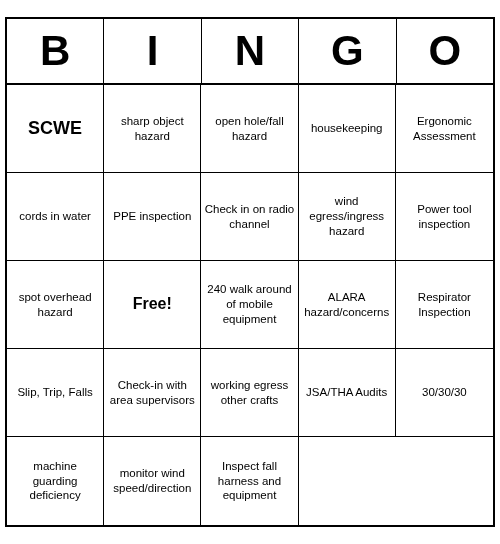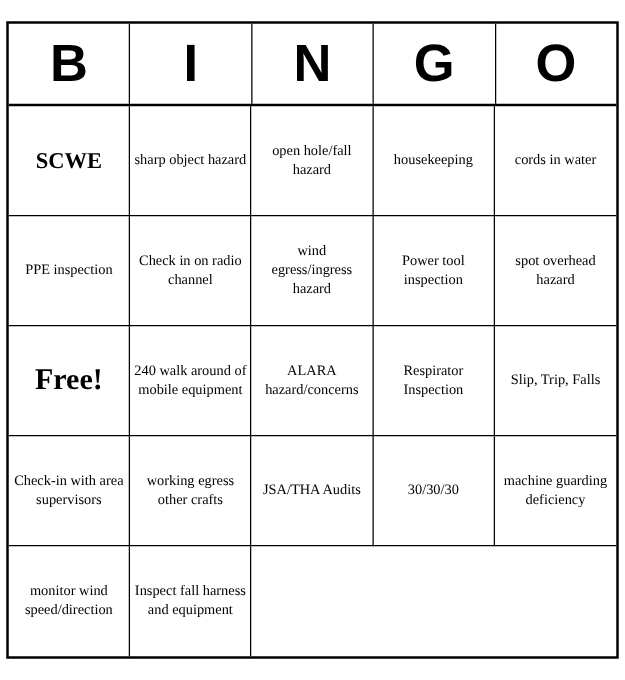--- a/index.html
+++ b/index.html
@@ -40,49 +40,49 @@
       border-right: 1px solid #000;
       border-bottom: 1px solid #000;
       min-height: 88px;
       display: flex;
       align-items: center;
       justify-content: center;
       text-align: center;
       padding: 4px 3px;
       font-size: 11.5px;
       line-height: 1.3;
-      font-family: Liberation Serif, serif;
     }
     .bingo-cell:nth-child(5n) {
       border-right: none;
     }
     .bingo-cell:nth-child(n+21) {
       border-bottom: none;
     }
     .bingo-cell.free {
-      font-size: 24px;
+      font-size: 16px;
       font-weight: bold;
     }
   </style>
 </head>
 <body>
 
 <div class="bingo-card">
   <div class="bingo-header">
     <div class="bingo-header-cell">B</div>
     <div class="bingo-header-cell">I</div>
     <div class="bingo-header-cell">N</div>
     <div class="bingo-header-cell">G</div>
     <div class="bingo-header-cell">O</div>
   </div>
   <div class="bingo-grid" id="bingo-grid">
   <div class="bingo-cell" style="font-size: 18px; font-weight: bold;">SCWE</div>
       <div class="bingo-cell">sharp object hazard</div>
       <div class="bingo-cell">open hole/fall hazard</div>
       <div class="bingo-cell">housekeeping</div>
+      <div class="bingo-cell">Ergonomic Assessment</div>
       <div class="bingo-cell">cords in water</div>
       <div class="bingo-cell">PPE inspection</div>
       <div class="bingo-cell">Check in on radio channel</div>
       <div class="bingo-cell">wind egress/ingress hazard</div>
       <div class="bingo-cell">Power tool inspection</div>
       <div class="bingo-cell">spot overhead hazard</div>
       <div class="bingo-cell free">Free!</div>
       <div class="bingo-cell">240 walk around of mobile equipment</div>
       <div class="bingo-cell">ALARA hazard/concerns</div>
       <div class="bingo-cell">Respirator Inspection</div>

